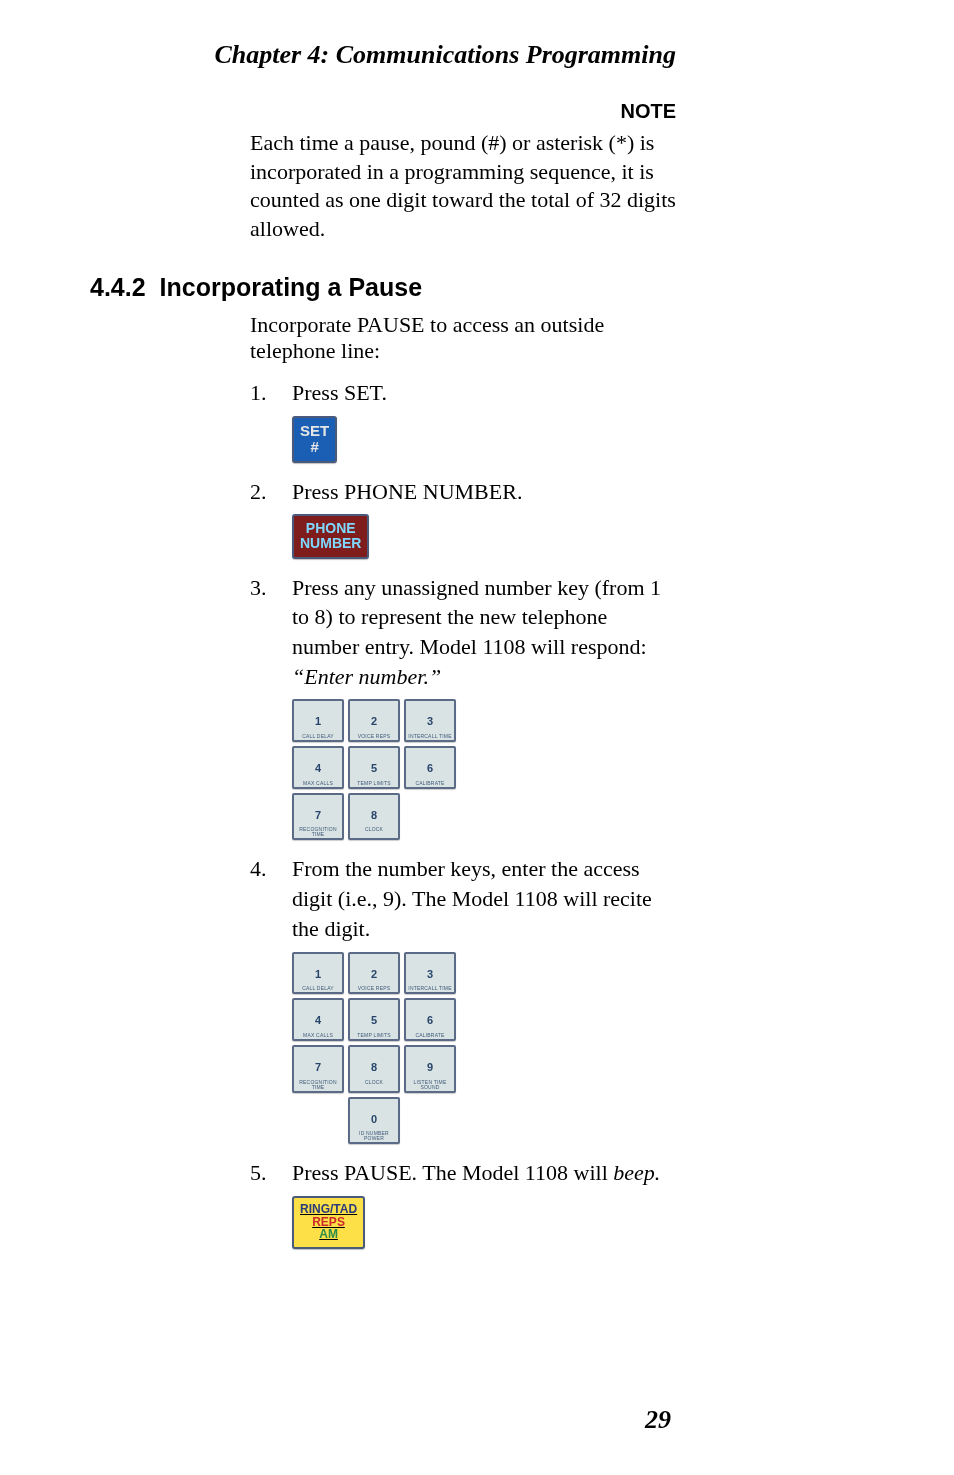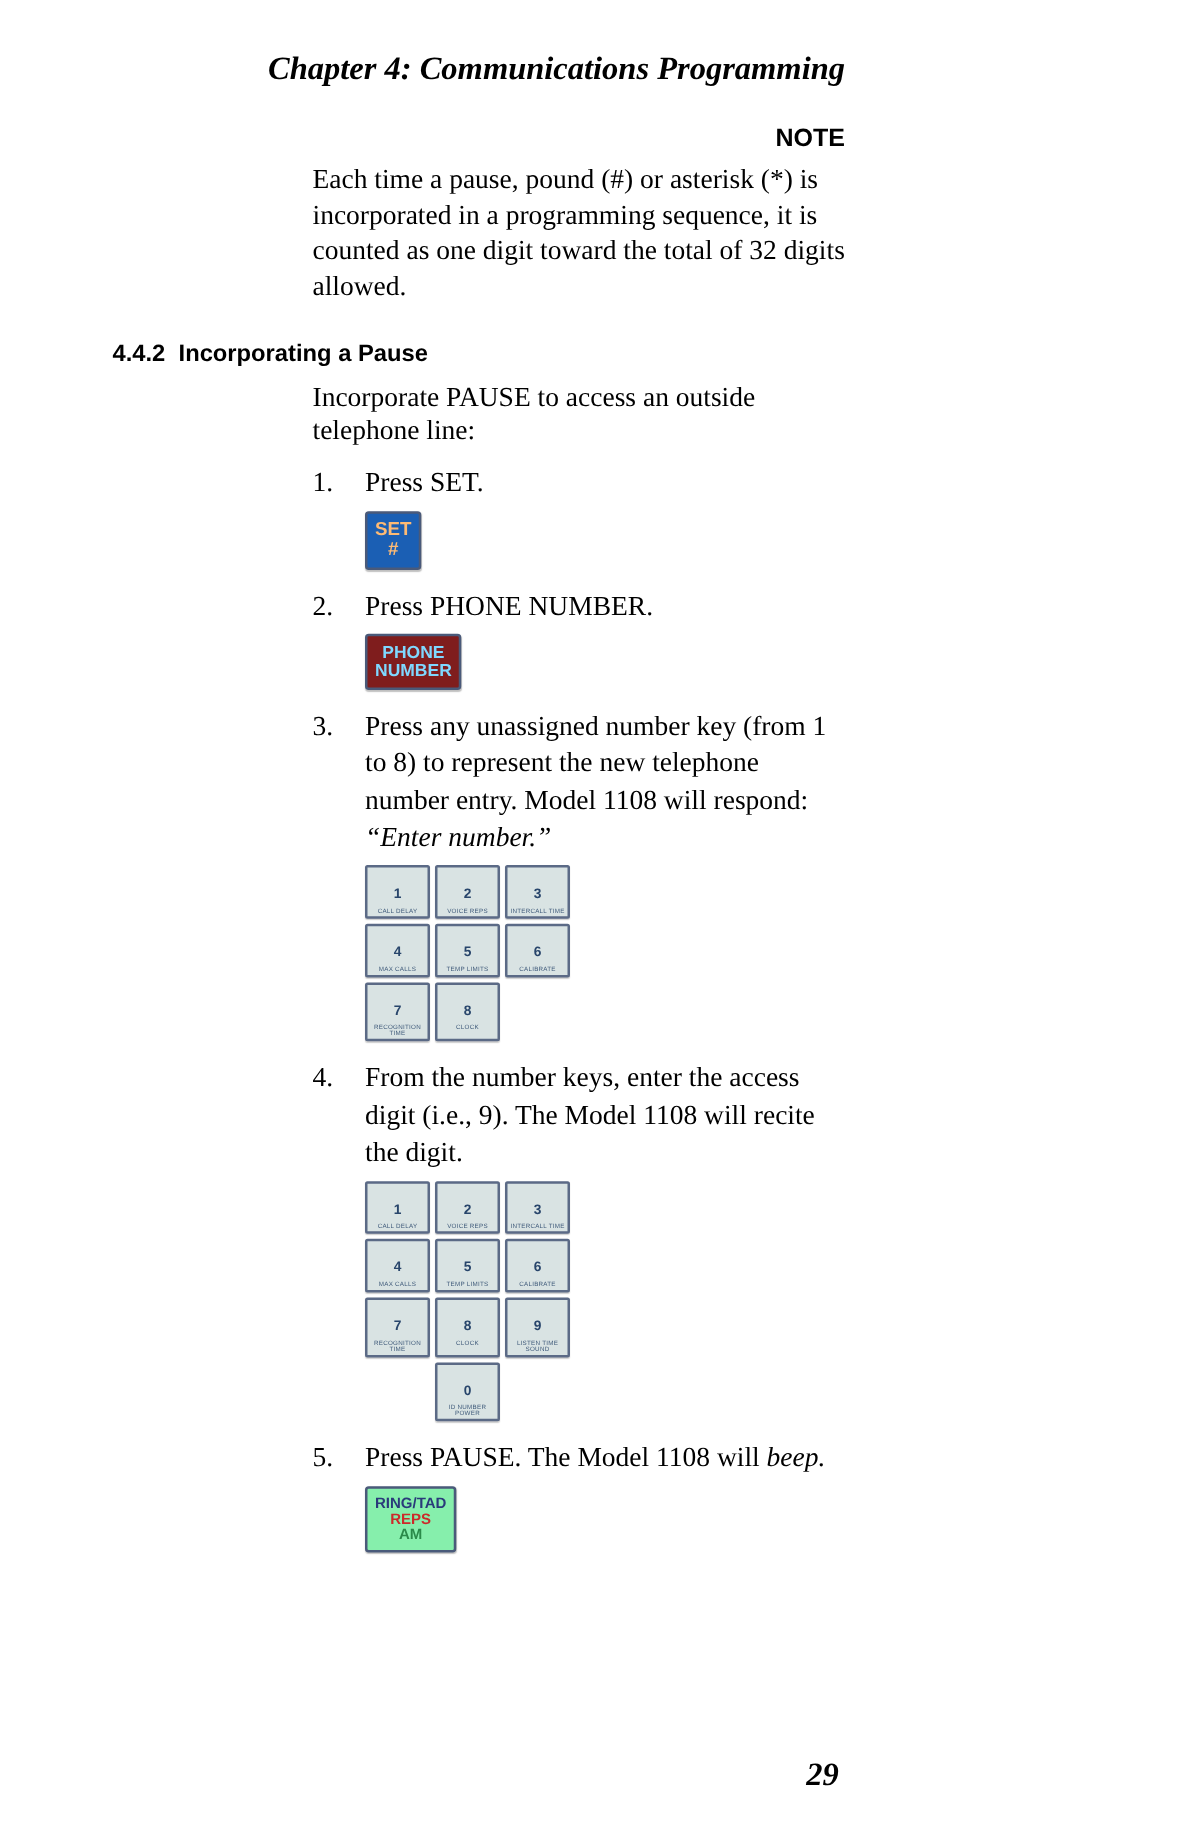--- a/index.html
+++ b/index.html
@@ -32,21 +32,21 @@
   }
   .note-body {
     font-size: 22px;
     line-height: 1.3;
     margin: 0 0 30px 160px;
     max-width: 570px;
   }
   .section-heading {
     font-family: Arial, Helvetica, sans-serif;
     font-weight: bold;
-    font-size: 19px;
+    font-size: 25px;
     margin: 30px 0 10px 0;
   }
   .section-lead {
     font-size: 22px;
     margin-left: 160px;
     margin-bottom: 14px;
   }
   ol.steps {
     list-style: none;
     padding: 0;
@@ -79,24 +79,24 @@
   }
   .btn-inner {
     display: block;
     padding: 5px 6px 6px 6px;
     font-weight: bold;
     line-height: 1.05;
   }
   .btn-blue {
     background: #1b5fb4;
   }
-  .btn-blue .btn-inner { color: #fdba74; font-size: 15px; }
+  .btn-blue .btn-inner { color: #e5e5e5; font-size: 15px; }
   .btn-teal { background:#7f1d1d; }
   .btn-teal .btn-inner { color:#7fd8ff; font-size:14px; }
-  .btn-ring { background:#86efac; }
+  .btn-ring { background:#fde047;text-decoration:underline; }
   .btn-ring .btn-inner { font-size:12px; }
   .keypad {
     display: grid;
     grid-template-columns: repeat(3, 52px);
     gap: 4px;
     margin-top: 6px;
   }
   .key {
     border: 2px solid #5b6a86;
     border-radius: 2px;

